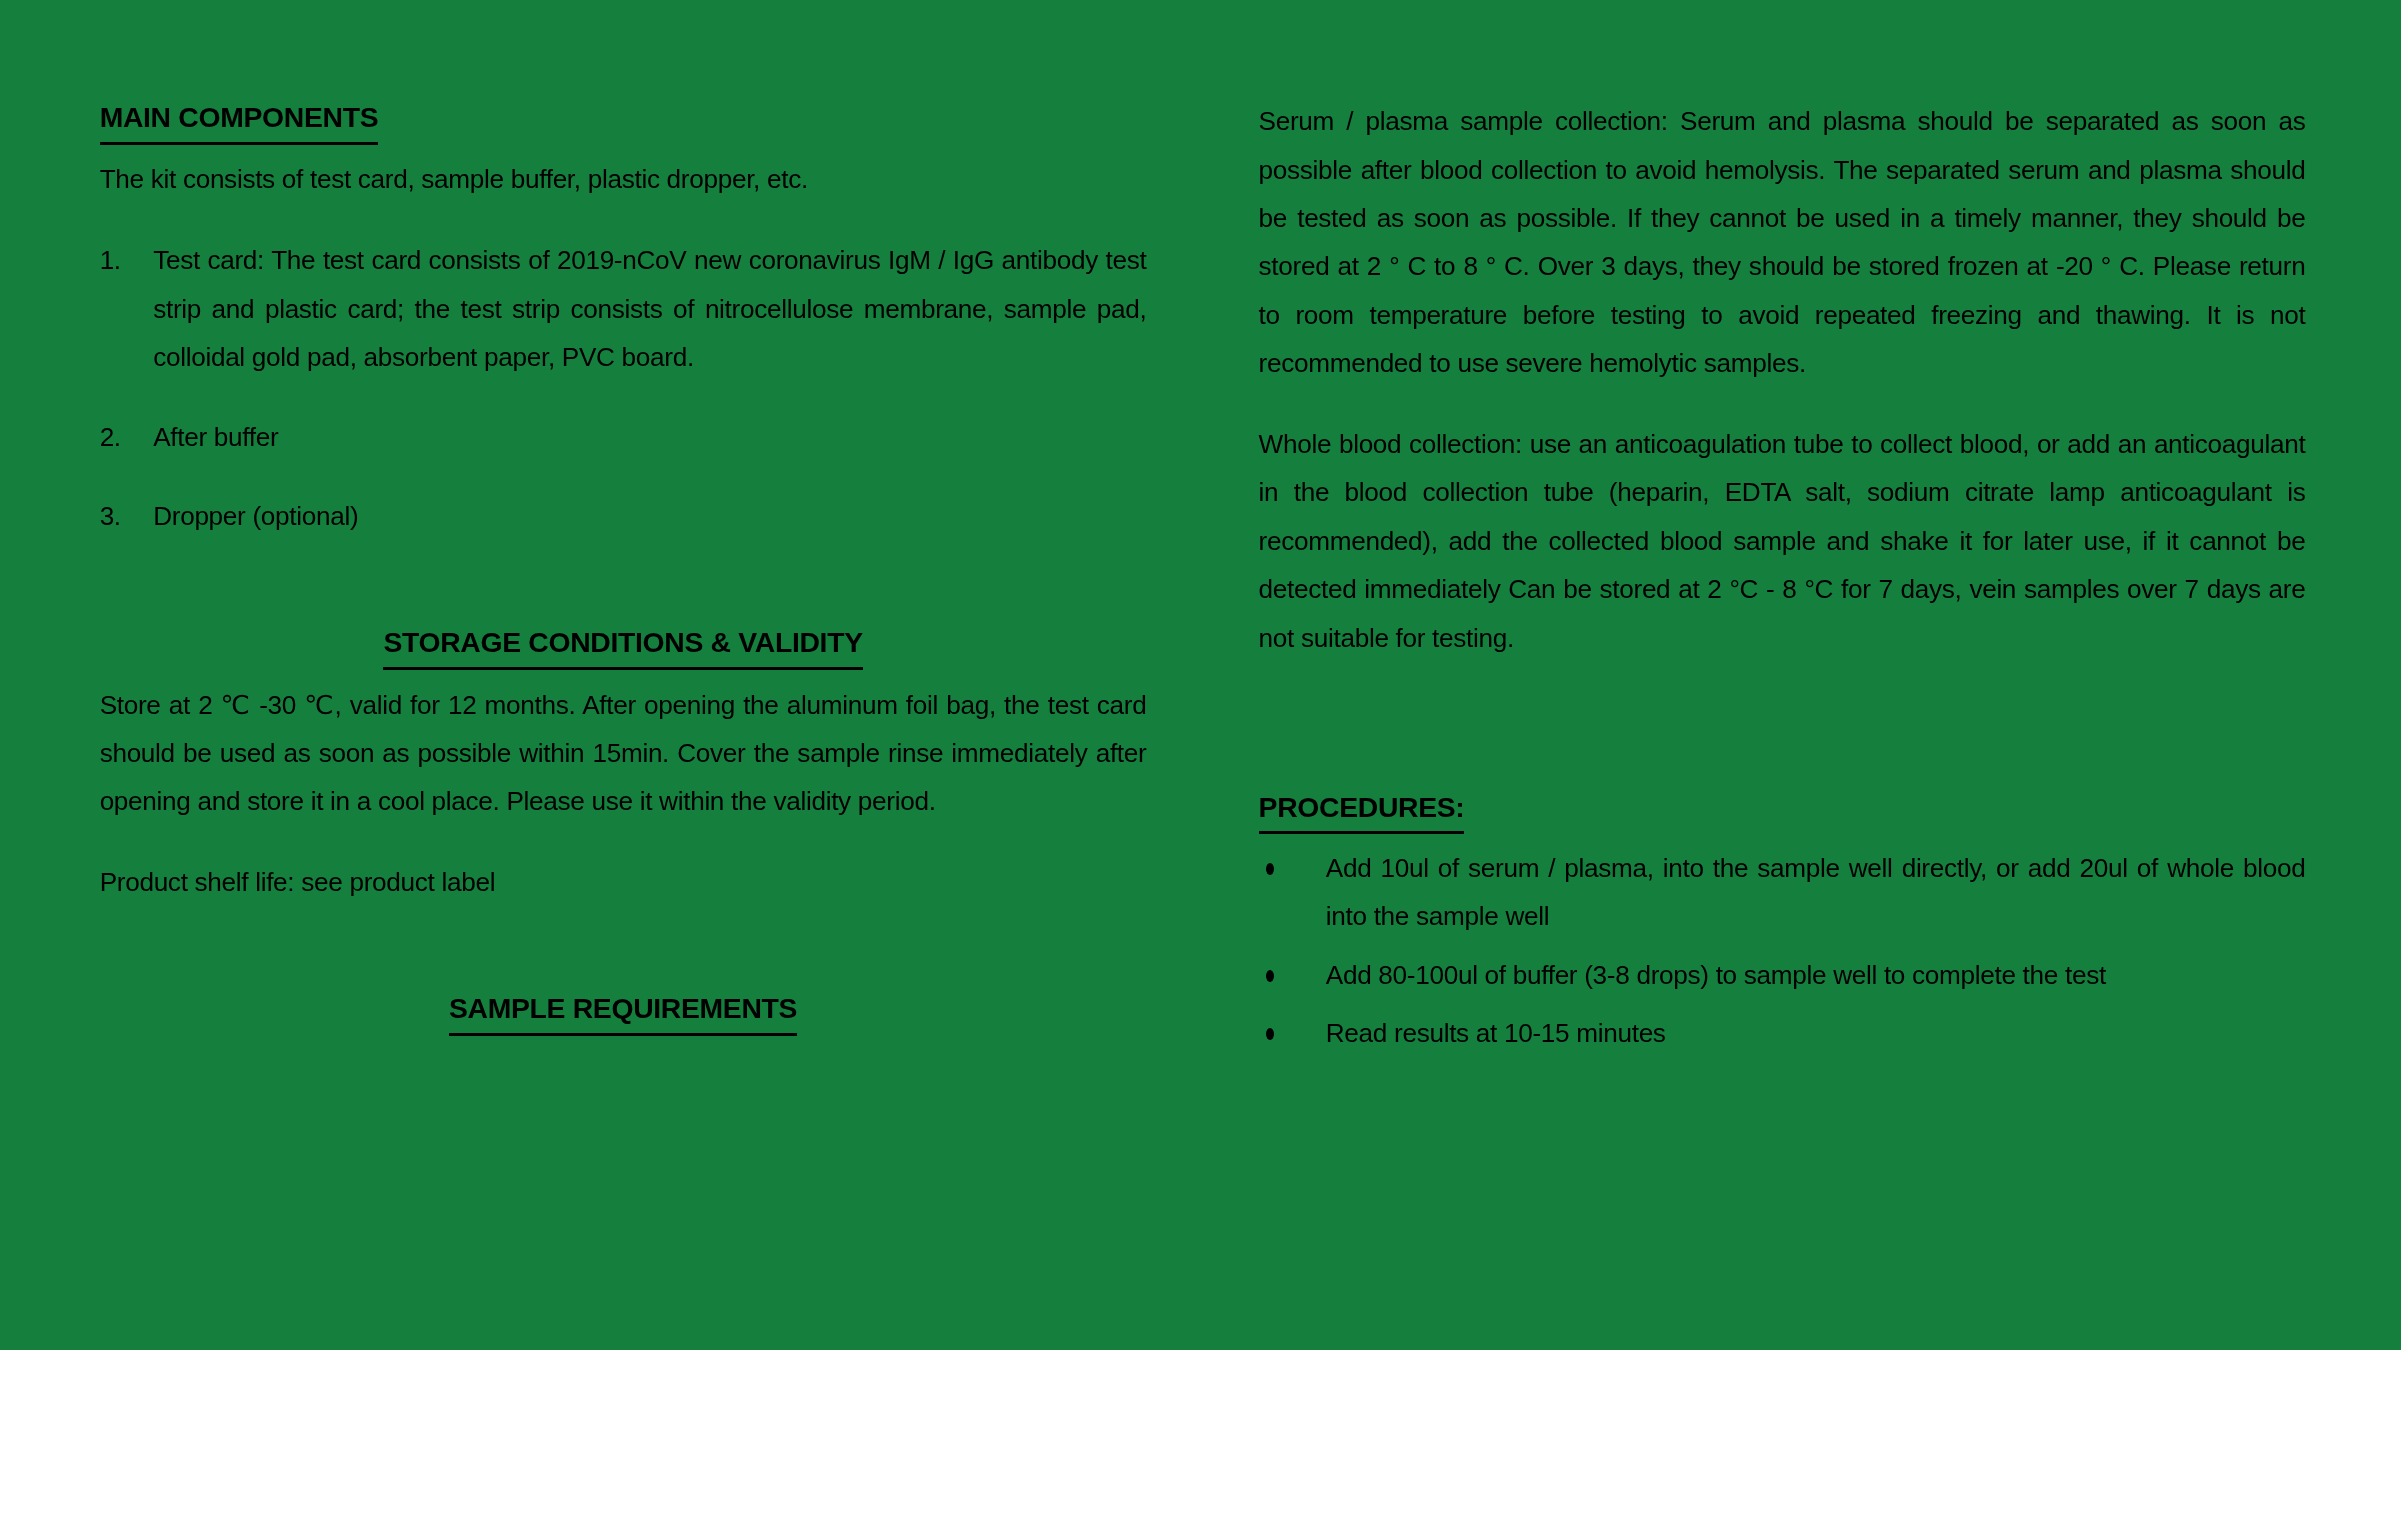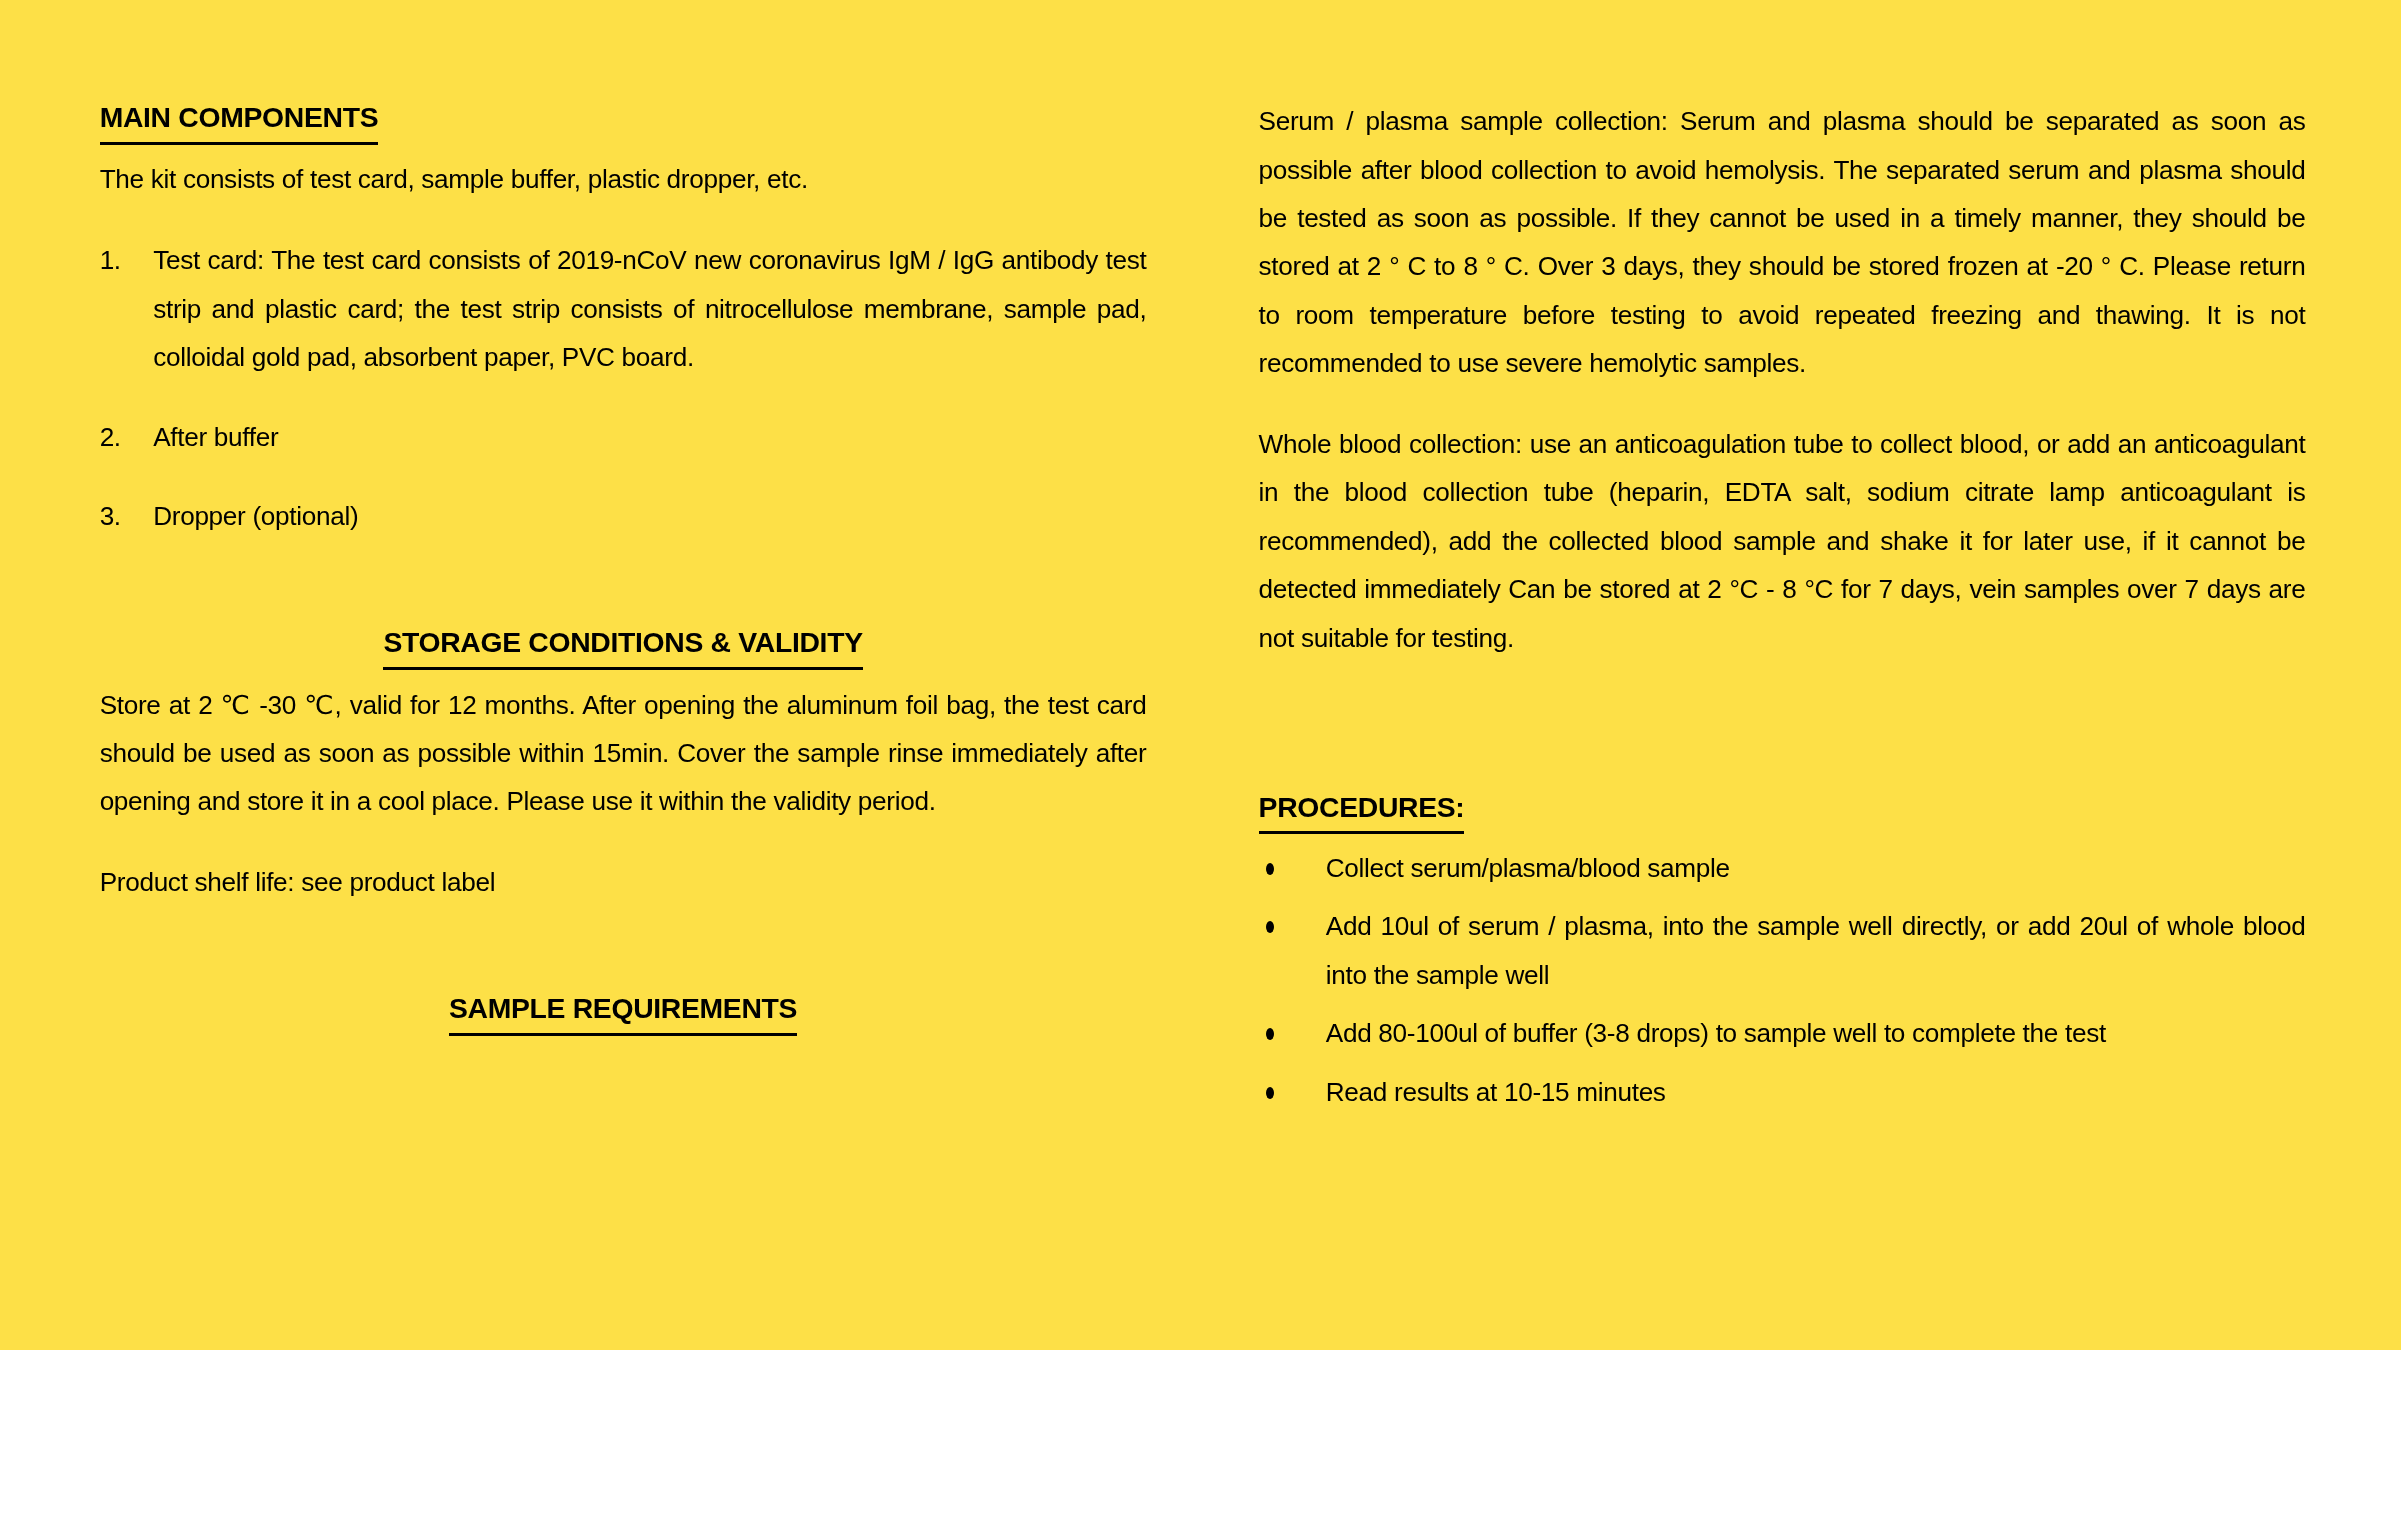--- a/index.html
+++ b/index.html
@@ -4,21 +4,21 @@
 <style>
   html, body {
     margin: 0;
     padding: 0;
     background: #ffffff;
   }
   .page {
     position: relative;
     width: 100vw;
     height: 56.24vw; 
-    background: #fde047;
+    background: #15803d;
     color: #000000;
     font-family: "Liberation Sans", "DejaVu Sans", sans-serif;
     font-size: 1.09vw;
     line-height: 1.85;
     letter-spacing: -0.012em;
     overflow: hidden;
   }
   .col {
     position: absolute;
     top: 0;
@@ -126,24 +126,20 @@
 
     <p class="justified">Serum / plasma sample collection: Serum and plasma should be separated as soon as possible after blood collection to avoid hemolysis. The separated serum and plasma should be tested as soon as possible. If they cannot be used in a timely manner, they should be stored at 2 ° C to 8 ° C. Over 3 days, they should be stored frozen at -20 ° C. Please return to room temperature before testing to avoid repeated freezing and thawing. It is not recommended to use severe hemolytic samples.</p>
 
     <p class="para-gap justified">Whole blood collection: use an anticoagulation tube to collect blood, or add an anticoagulant in the blood collection tube (heparin, EDTA salt, sodium citrate lamp anticoagulant is recommended), add the collected blood sample and shake it for later use, if it cannot be detected immediately Can be stored at 2 °C - 8 °C for 7 days, vein samples over 7 days are not suitable for testing.</p>
 
     <h2 class="heading procedures-gap"><span class="underlined">PROCEDURES:</span></h2>
 
     <ul class="bullets">
       <li>
         <span class="bullet-dot"></span>
-        <span class="bullet-body">Collect serum/plasma/blood sample</span>
-      </li>
-      <li>
-        <span class="bullet-dot"></span>
         <span class="bullet-body justified">Add 10ul of serum / plasma, into the sample well directly, or add 20ul of whole blood into the sample well</span>
       </li>
       <li>
         <span class="bullet-dot"></span>
         <span class="bullet-body">Add 80-100ul of buffer (3-8 drops) to sample well to complete the test</span>
       </li>
       <li>
         <span class="bullet-dot"></span>
         <span class="bullet-body">Read results at 10-15 minutes</span>
       </li>

